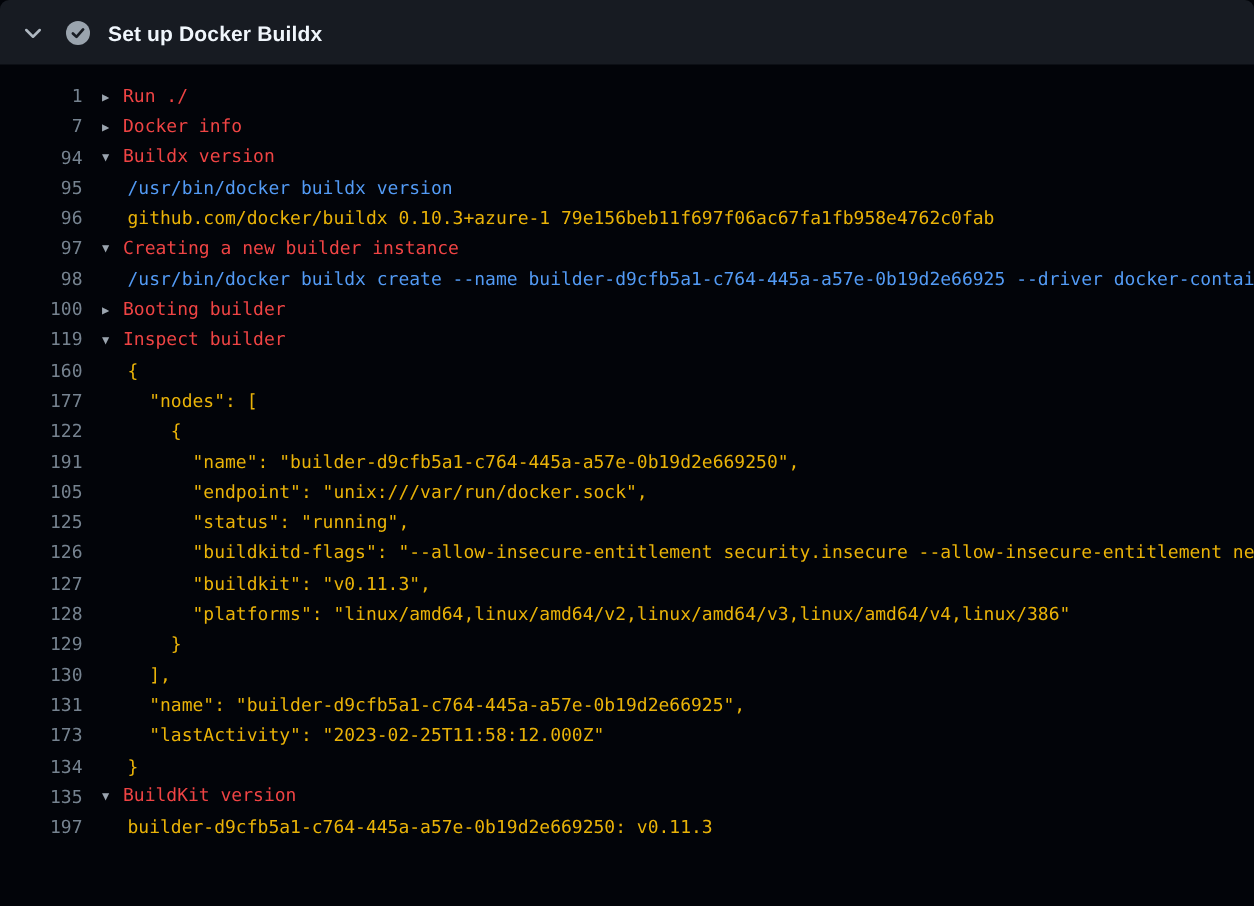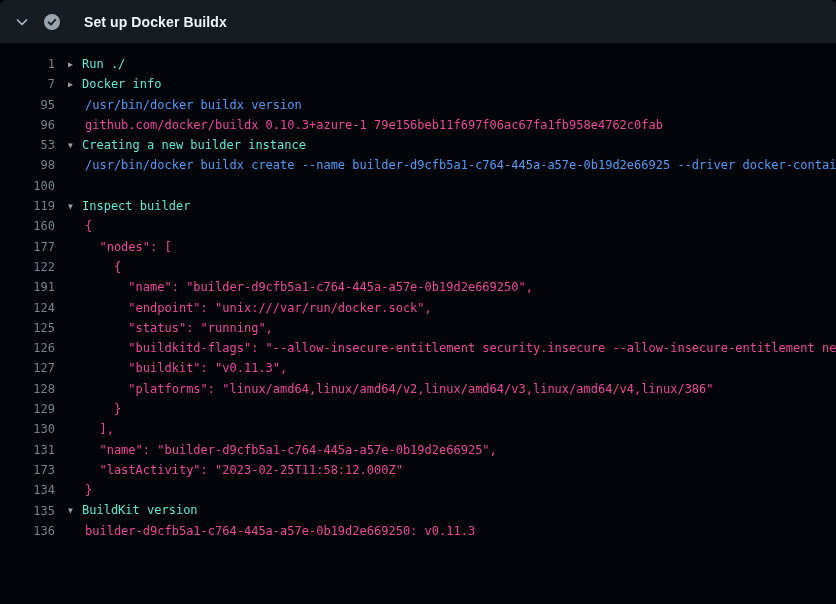--- a/index.html
+++ b/index.html
@@ -16,21 +16,21 @@
     background: #171b22;
     border-radius: 6px 6px 0 0;
     display: flex;
     align-items: center;
     padding: 0 12px 0 14px;
     cursor: pointer;
   }
   .chev { width: 16px; height: 16px; flex: none; display: flex; align-items: center; justify-content: center; }
   .status { width: 16px; height: 16px; flex: none; margin-left: 14px; display: flex; align-items: center; justify-content: center; }
   .step-title {
-    margin-left: 24px;
+    margin-left: 12px;
     font-family: "Liberation Sans", "DejaVu Sans", sans-serif;
     font-size: 14px;
     font-weight: 600;
     color: #f0f6fc;
     letter-spacing: .1px;
   }
   
   .log-body {
     padding-top: 11px;
     overflow: hidden;
@@ -53,24 +53,24 @@
   }
   .content { margin-left: 13px; overflow: hidden; white-space: pre; }
   .marker {
     display: inline-block;
     width: 11px;
     margin-right: 3px;
     font-size: 8px;
     color: #9ba5af;
     vertical-align: 1px;
   }
-  .group-text { color: #5eead4; }
+  .group-text { color: #ef4444; }
   .indent { display: inline-block; width: 17px; }
   .cmd-text { color: #539bf5; margin-top: 14px; }
-  .out-text { color: #ec4899; }
+  .out-text { color: #eab308; }
 </style>
 </head>
 <body>
 
 <div class="step-header">
   <span class="chev">
     <svg width="16" height="16" viewBox="0 0 16 16">
       <path d="M3.5 6 L8 10.5 L12.5 6" stroke="#afb8c1" stroke-width="1.7" fill="none" stroke-linecap="round" stroke-linejoin="round"></path>
     </svg>
   </span>
@@ -79,35 +79,36 @@
       <circle cx="8" cy="8" r="8" fill="#9aa4ae"></circle>
       <path d="M4.6 8.3 L7 10.6 L11.4 5.6" stroke="#181c23" stroke-width="1.8" fill="none" stroke-linecap="round" stroke-linejoin="round"></path>
     </svg>
   </span>
   <span class="step-title">Set up Docker Buildx</span>
 </div>
 
 <div class="log-body">
     <div class="log-line"><span class="ln">1</span><span class="content"><span class="marker">▶</span><span class="group-text">Run ./</span></span></div>
     <div class="log-line"><span class="ln">7</span><span class="content"><span class="marker">▶</span><span class="group-text">Docker info</span></span></div>
+    <div class="log-line"><span class="ln">94</span><span class="content"><span class="marker">▼</span><span class="group-text">Buildx version</span></span></div>
     <div class="log-line"><span class="ln">95</span><span class="content"><span class="indent"></span><span class="cmd-text">/usr/bin/docker buildx version</span></span></div>
     <div class="log-line"><span class="ln">96</span><span class="content"><span class="indent"></span><span class="out-text">github.com/docker/buildx 0.10.3+azure-1 79e156beb11f697f06ac67fa1fb958e4762c0fab</span></span></div>
-    <div class="log-line"><span class="ln">53</span><span class="content"><span class="marker">▼</span><span class="group-text">Creating a new builder instance</span></span></div>
+    <div class="log-line"><span class="ln">97</span><span class="content"><span class="marker">▼</span><span class="group-text">Creating a new builder instance</span></span></div>
     <div class="log-line"><span class="ln">98</span><span class="content"><span class="indent"></span><span class="cmd-text">/usr/bin/docker buildx create --name builder-d9cfb5a1-c764-445a-a57e-0b19d2e66925 --driver docker-container</span></span></div>
-    <div class="log-line"><span class="ln">100</span></div>
+    <div class="log-line"><span class="ln">100</span><span class="content"><span class="marker">▶</span><span class="group-text">Booting builder</span></span></div>
     <div class="log-line"><span class="ln">119</span><span class="content"><span class="marker">▼</span><span class="group-text">Inspect builder</span></span></div>
     <div class="log-line"><span class="ln">160</span><span class="content"><span class="indent"></span><span class="out-text">{</span></span></div>
     <div class="log-line"><span class="ln">177</span><span class="content"><span class="indent"></span><span class="out-text">  "nodes": [</span></span></div>
     <div class="log-line"><span class="ln">122</span><span class="content"><span class="indent"></span><span class="out-text">    {</span></span></div>
     <div class="log-line"><span class="ln">191</span><span class="content"><span class="indent"></span><span class="out-text">      "name": "builder-d9cfb5a1-c764-445a-a57e-0b19d2e669250",</span></span></div>
-    <div class="log-line"><span class="ln">124</span><span class="content"><span class="indent"></span><span class="out-text">      "endpoint": "unix:///var/run/docker.sock",</span></span></div>
+    <div class="log-line"><span class="ln">105</span><span class="content"><span class="indent"></span><span class="out-text">      "endpoint": "unix:///var/run/docker.sock",</span></span></div>
     <div class="log-line"><span class="ln">125</span><span class="content"><span class="indent"></span><span class="out-text">      "status": "running",</span></span></div>
     <div class="log-line"><span class="ln">126</span><span class="content"><span class="indent"></span><span class="out-text">      "buildkitd-flags": "--allow-insecure-entitlement security.insecure --allow-insecure-entitlement network.host",</span></span></div>
     <div class="log-line"><span class="ln">127</span><span class="content"><span class="indent"></span><span class="out-text">      "buildkit": "v0.11.3",</span></span></div>
     <div class="log-line"><span class="ln">128</span><span class="content"><span class="indent"></span><span class="out-text">      "platforms": "linux/amd64,linux/amd64/v2,linux/amd64/v3,linux/amd64/v4,linux/386"</span></span></div>
     <div class="log-line"><span class="ln">129</span><span class="content"><span class="indent"></span><span class="out-text">    }</span></span></div>
     <div class="log-line"><span class="ln">130</span><span class="content"><span class="indent"></span><span class="out-text">  ],</span></span></div>
     <div class="log-line"><span class="ln">131</span><span class="content"><span class="indent"></span><span class="out-text">  "name": "builder-d9cfb5a1-c764-445a-a57e-0b19d2e66925",</span></span></div>
     <div class="log-line"><span class="ln">173</span><span class="content"><span class="indent"></span><span class="out-text">  "lastActivity": "2023-02-25T11:58:12.000Z"</span></span></div>
     <div class="log-line"><span class="ln">134</span><span class="content"><span class="indent"></span><span class="out-text">}</span></span></div>
     <div class="log-line"><span class="ln">135</span><span class="content"><span class="marker">▼</span><span class="group-text">BuildKit version</span></span></div>
-    <div class="log-line"><span class="ln">136</span><span class="content"><span class="indent"></span><span class="out-text">builder-d9cfb5a1-c764-445a-a57e-0b19d2e669250: v0.11.3</span></span></div>
+    <div class="log-line"><span class="ln">197</span><span class="content"><span class="indent"></span><span class="out-text">builder-d9cfb5a1-c764-445a-a57e-0b19d2e669250: v0.11.3</span></span></div>
   </div>
 
 </body></html>

